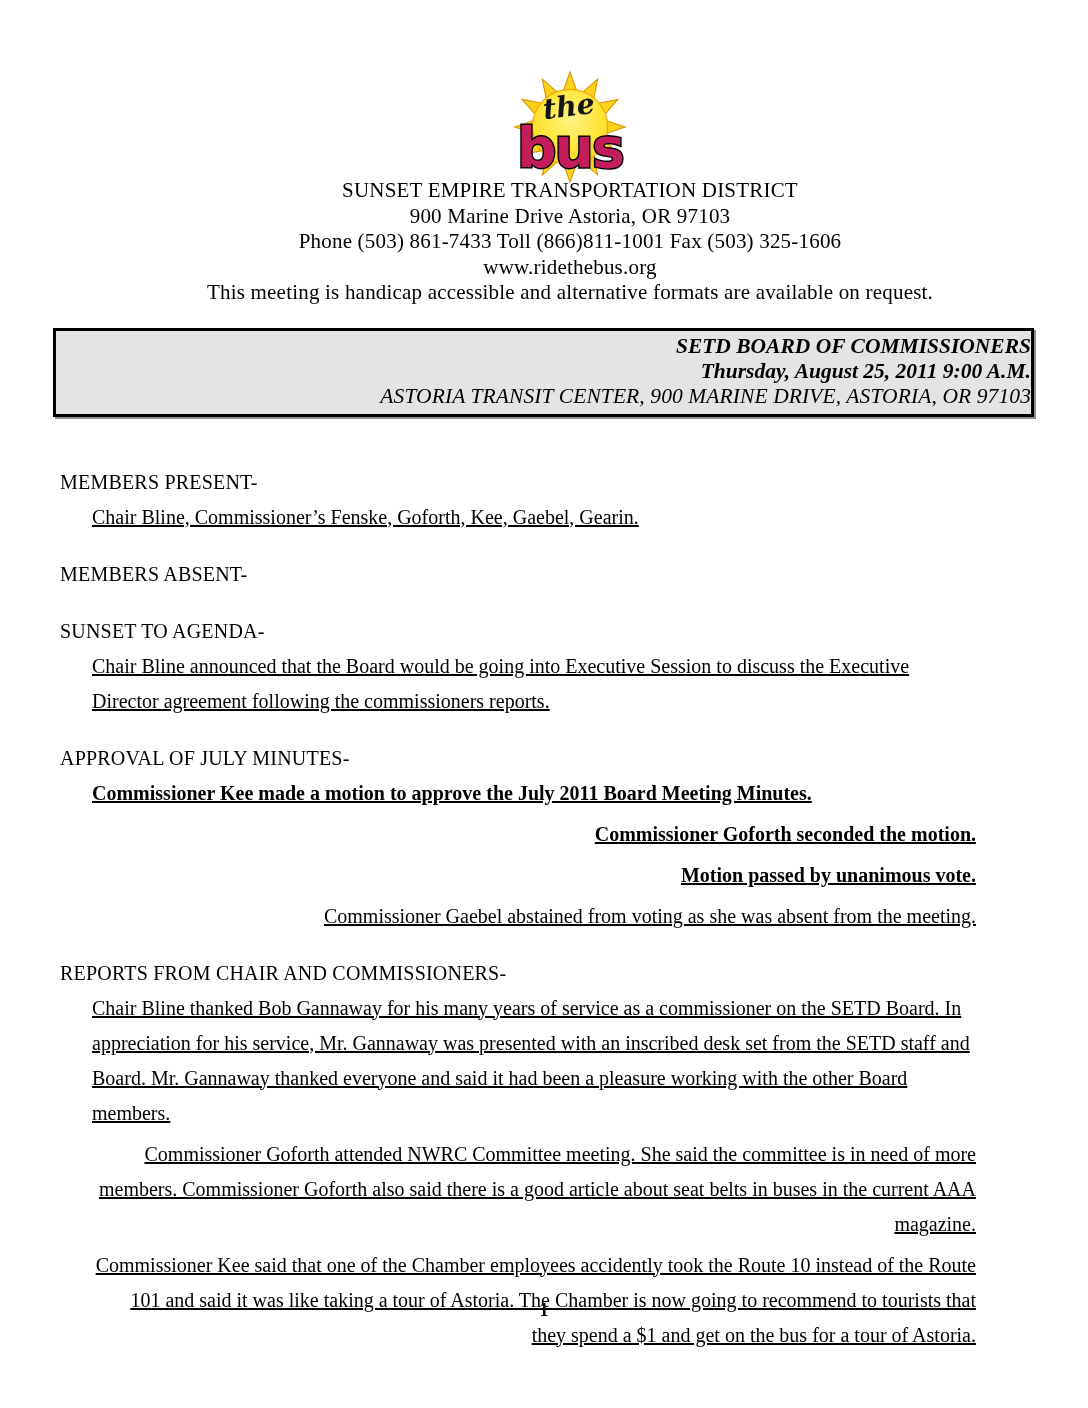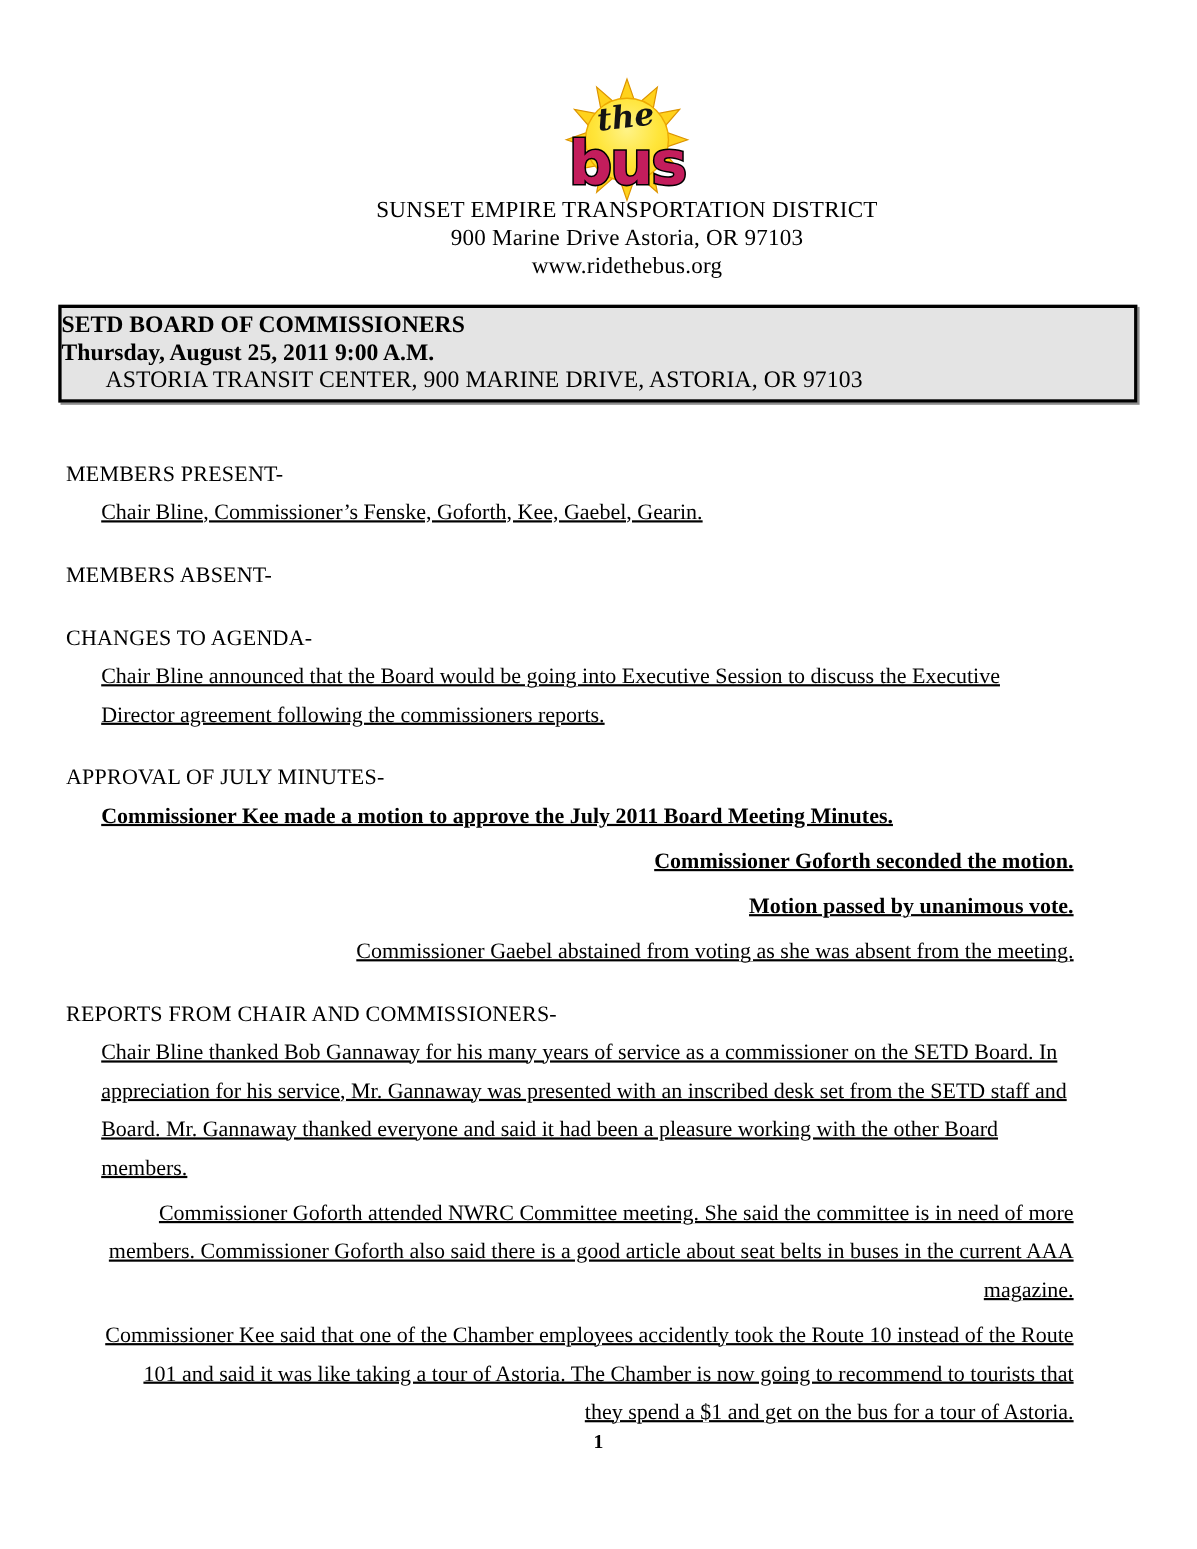--- a/index.html
+++ b/index.html
@@ -28,22 +28,23 @@
     font-size: 21px;
     line-height: 25.5px;
     letter-spacing: 0.2px;
   }
   
   .title-box {
     margin: 22px 54px 0 53px;
     border: 3px solid #000000;
     background: #e4e4e4;
     box-shadow: 2px 2px 0 rgba(0,0,0,0.45);
-    text-align: left;
+    text-align: right;
     padding: 3px 0 5px 0;
+    font-style: italic;
   }
   .title-box .tb-line {
     font-size: 21.5px;
     line-height: 25px;
     font-weight: bold;
   }
   .title-box .tb-line.regular {
     font-weight: normal;
     font-stretch: condensed;
     letter-spacing: 0.1px;
@@ -114,41 +115,43 @@
 
         <circle cx="95" cy="62" r="41" fill="url(#sunGrad)" stroke="#eda900" stroke-width="1.4"></circle>
 
         <text x="95" y="50" text-anchor="middle" transform="rotate(-7 95 50)" font-family="DejaVu Serif, serif" font-style="italic" font-weight="bold" font-size="31" fill="#141414">the</text>
 
         <text x="95" y="106" text-anchor="middle" font-family="DejaVu Sans, sans-serif" font-weight="bold" font-size="60" letter-spacing="-2" fill="#c31d5c" stroke="#000000" stroke-width="3" paint-order="stroke">bus</text>
       </svg>
     </div>
     <div class="lh-line">SUNSET EMPIRE TRANSPORTATION DISTRICT</div>
     <div class="lh-line">900 Marine Drive Astoria, OR 97103</div>
+    <div class="lh-line">Phone (503) 861-7433 Toll (866)811-1001 Fax (503) 325-1606</div>
     <div class="lh-line">www.ridethebus.org</div>
+    <div class="lh-line">This meeting is handicap accessible and alternative formats are available on request.</div>
   </div>
 
   <div class="title-box">
     <div class="tb-line">SETD BOARD OF COMMISSIONERS</div>
     <div class="tb-line">Thursday, August 25, 2011 9:00 A.M.</div>
     <div class="tb-line regular">ASTORIA TRANSIT CENTER, 900 MARINE DRIVE, ASTORIA, OR 97103</div>
   </div>
 
   <div class="body-content" id="sections">
   <div class="section">
     <div class="section-heading">MEMBERS PRESENT-</div>
   <p class="para">Chair Bline, Commissioner’s Fenske, Goforth, Kee, Gaebel, Gearin.</p>
       </div>
 
   <div class="section">
     <div class="section-heading">MEMBERS ABSENT-</div>
   </div>
 
   <div class="section">
-    <div class="section-heading">CHANGES TO AGENDA-</div>
+    <div class="section-heading">SUNSET TO AGENDA-</div>
   <p class="para">Chair Bline announced that the Board would be going into Executive Session to discuss the Executive Director agreement following the commissioners reports.</p>
       </div>
 
   <div class="section">
     <div class="section-heading">APPROVAL OF JULY MINUTES-</div>
   <p class="para bold">Commissioner Kee made a motion to approve the July 2011 Board Meeting Minutes.</p>
         <p class="para bold">Commissioner Goforth seconded the motion.</p>
         <p class="para bold">Motion passed by unanimous vote.</p>
         <p class="para">Commissioner Gaebel abstained from voting as she was absent from the meeting.</p>
       </div>

